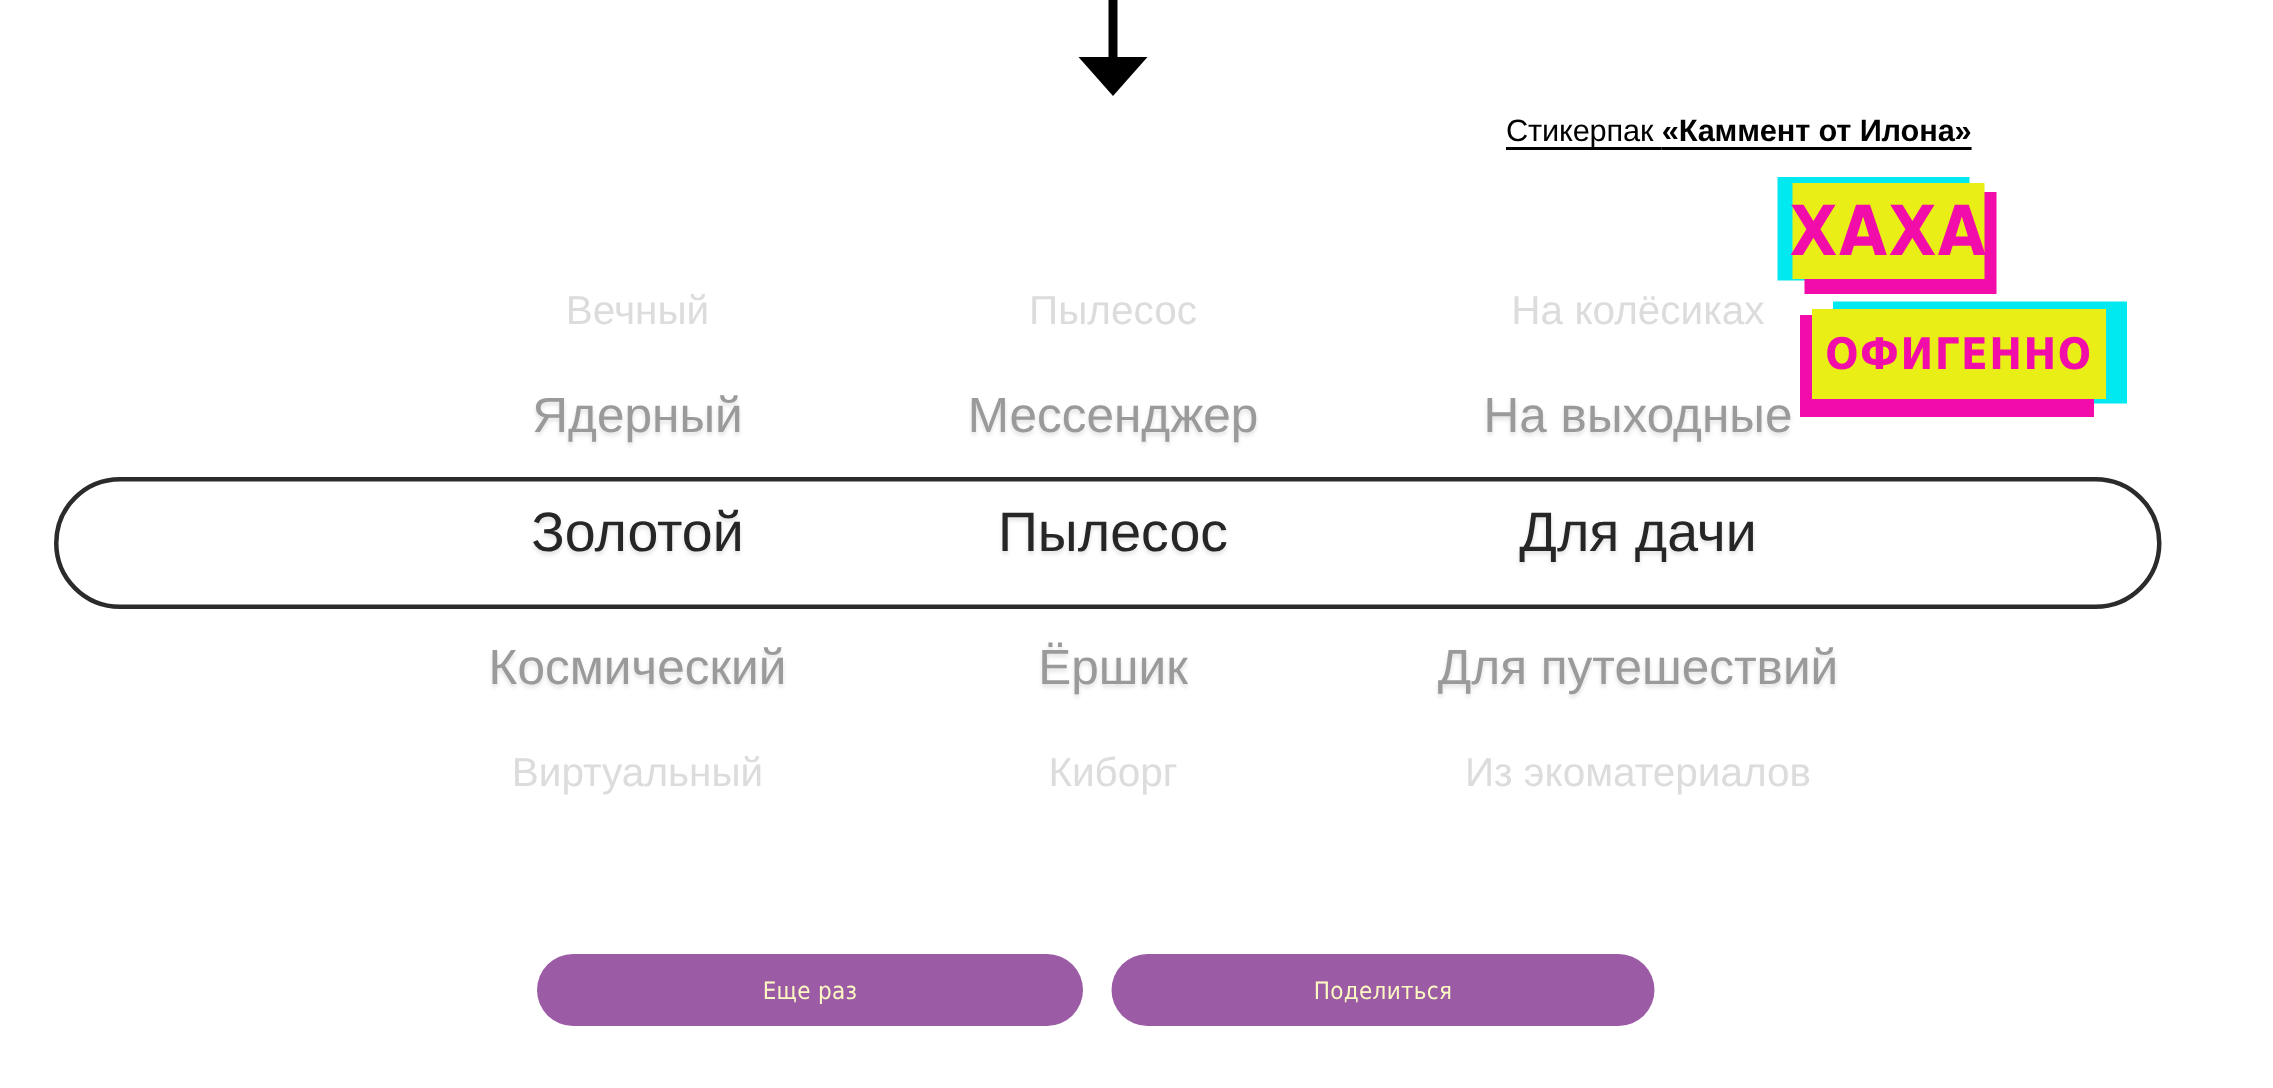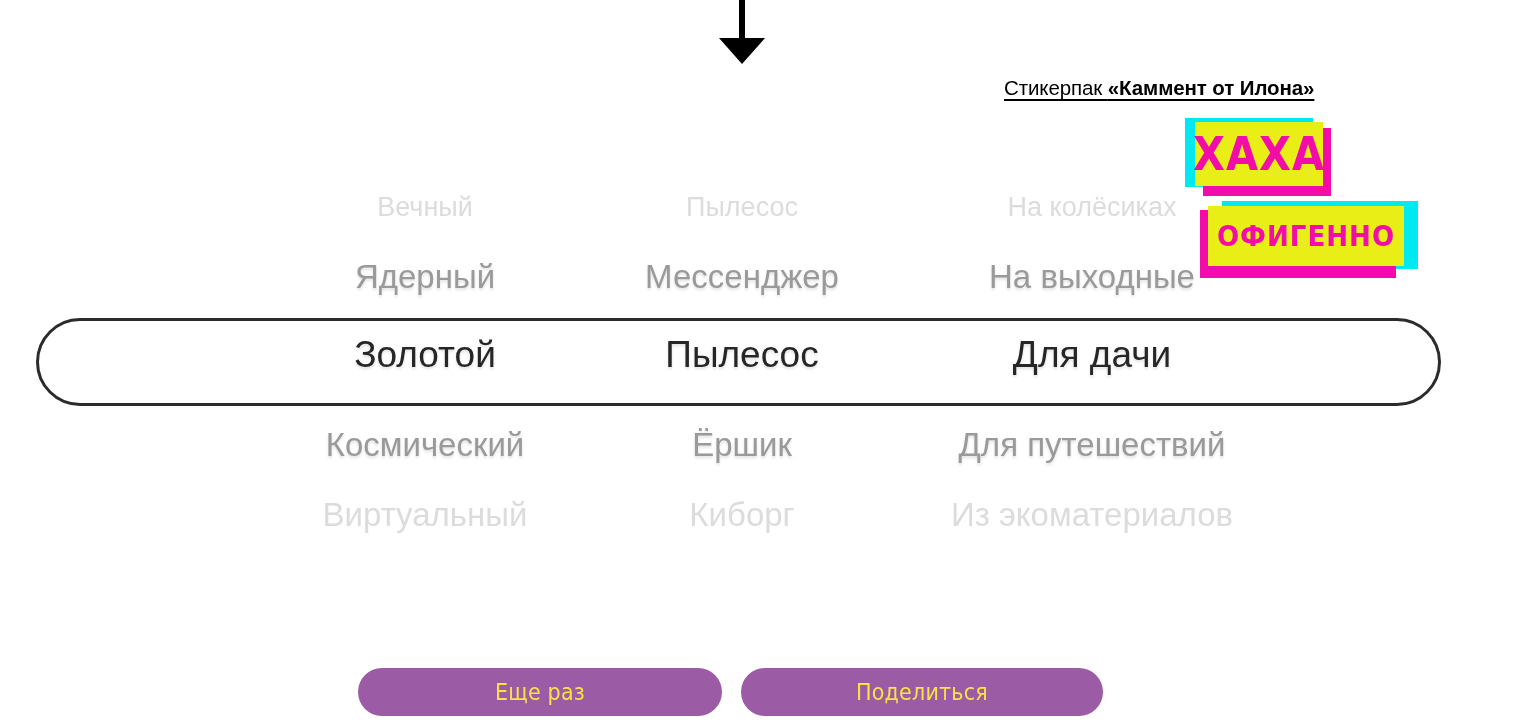--- a/index.html
+++ b/index.html
@@ -114,21 +114,21 @@
   .row--far   { top: 12px;  }
   .row--near  { top: 82px; padding-left: 10px;  }
   .row--sel   { top: 160px; }
   .row--near2 { top: 250px; }
   .row--far2  { top: 320px; }
 
   .row--far   .slot-cell { font-size: 27px; color: #dcdcdc; text-shadow: none; }
   .row--near  .slot-cell { font-size: 33px; color: #9a9a9a; }
   .row--sel   .slot-cell { font-size: 37px; color: #262626; }
   .row--near2 .slot-cell { font-size: 33px; color: #9a9a9a; }
-  .row--far2  .slot-cell { font-size: 33px; color: #dcdcdc; text-shadow: none; }
+  .row--far2  .slot-cell { font-size: 27px; color: #dcdcdc; text-shadow: none; }
 
   #selector-frame {
     position: absolute;
     left: 36px;
     top: 158px;
     width: 1405px;
     height: 88px;
     border: 3px solid #2b2b2b;
     border-radius: 46px;
     box-sizing: border-box;
@@ -143,30 +143,29 @@
     width: 1515px;
     height: 50px;
   }
   .pill-btn {
     position: absolute;
     top: 0;
     height: 48px;
     border: none;
     border-radius: 24px;
     background: #9B5BA5;
-    color: #fde047;
+    color: #fef9c3;
     font-family: "DejaVu Sans Condensed", "Liberation Sans Narrow", "Liberation Sans", sans-serif;
-    font-size: 23px;
+    font-size: 16px;
     letter-spacing: 0.2px;
     cursor: pointer;
     padding: 0;
     display: flex;
     align-items: center;
     justify-content: center;
-    margin-top: 32px;
   }
   #btn-again { left: 358px; width: 364px; }
   #btn-share { left: 741px; width: 362px; }
 </style>
 </head>
 <body>
 
 <svg id="arrow" viewBox="0 0 50 66" xmlns="http://www.w3.org/2000/svg">
   <rect x="22" y="0" width="6" height="46" fill="#000000"></rect>
   <polygon points="2,40 48,40 25,66" fill="#000000"></polygon>

